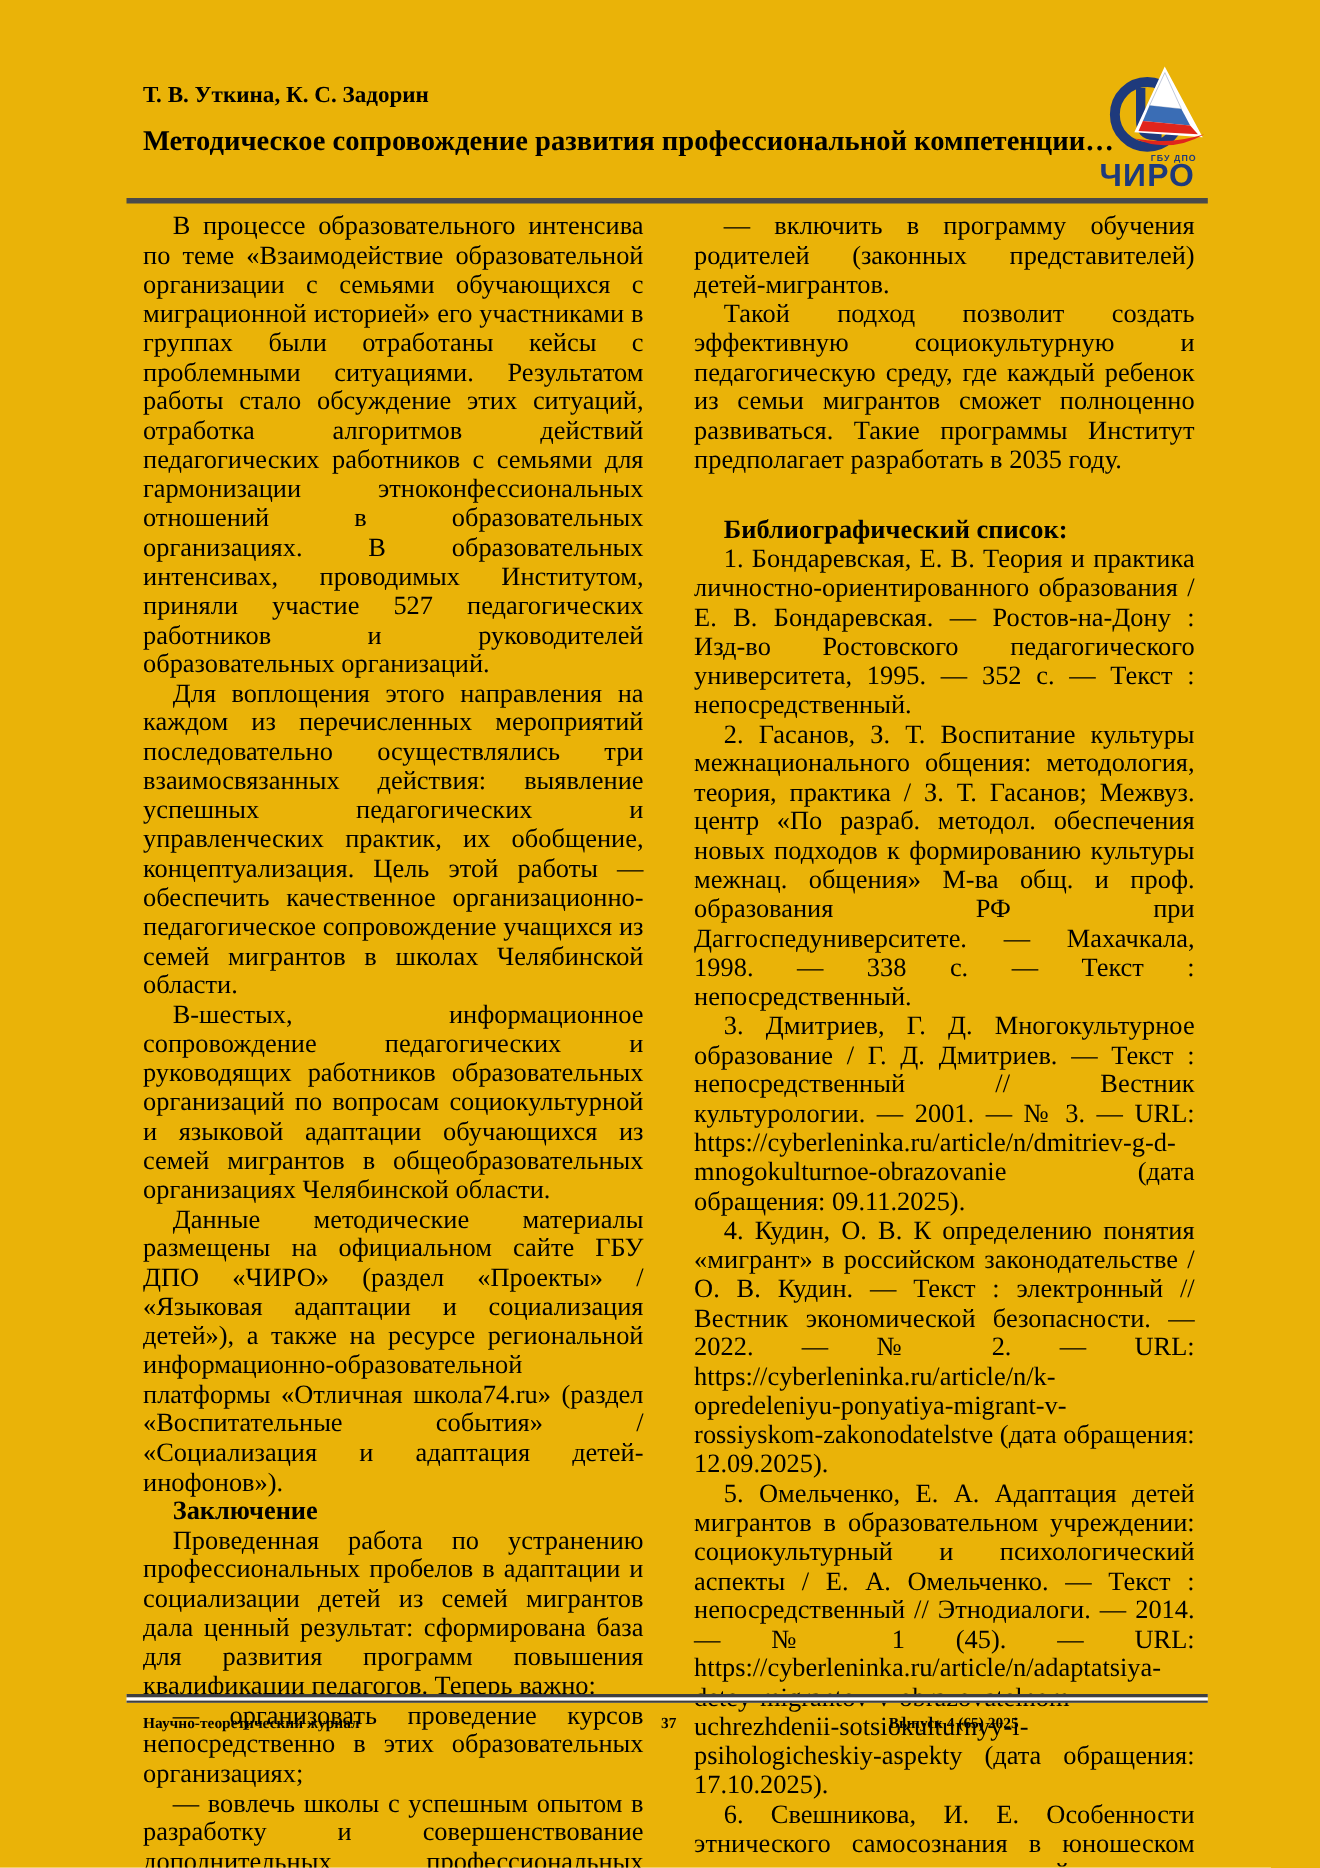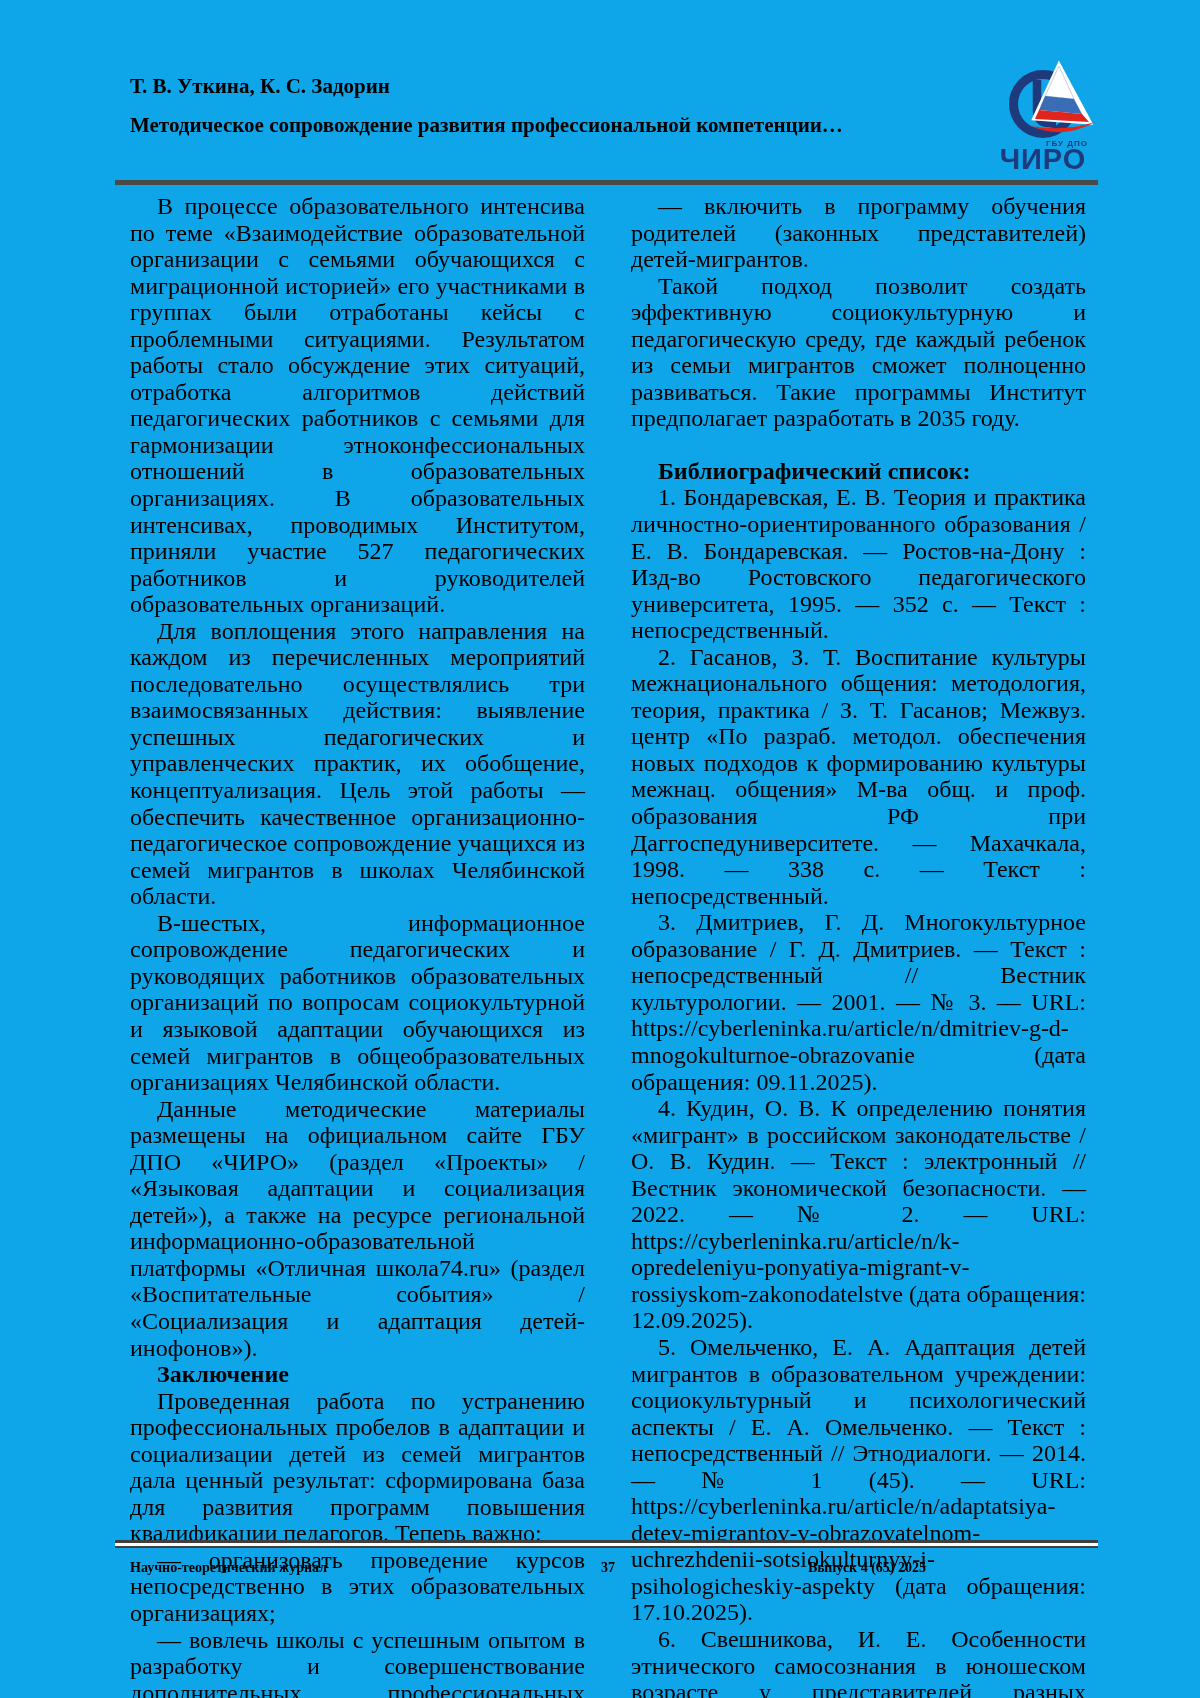--- a/index.html
+++ b/index.html
@@ -1,29 +1,29 @@
 <!DOCTYPE html>
 <html><head>
 <meta charset="utf-8">
 <style>
   html,body{margin:0;padding:0;background:#ffffff;}
-  .page{position:relative;width:1200px;height:1698px;background:#0ea5e9;
+  .page{position:relative;width:1200px;height:1698px;background:#eab308;
         font-family:"Liberation Serif",serif;color:#000;overflow:hidden;}
 
   .authors{position:absolute;left:130px;top:74px;font-size:21px;font-weight:bold;white-space:nowrap;}
-  .running-title{position:absolute;left:130px;top:113px;font-size:21px;font-weight:bold;white-space:nowrap;}
+  .running-title{position:absolute;left:130px;top:113px;font-size:26px;font-weight:bold;white-space:nowrap;}
   .header-rule{position:absolute;left:115px;top:180px;width:983px;height:5px;background:#4a4a4a;}
 
   .logo{position:absolute;left:995px;top:56px;width:110px;height:118px;}
 
   .columns{position:absolute;left:130px;top:193px;width:956px;display:flex;gap:46px;}
   .col{width:455px;font-size:24px;line-height:26.55px;text-align:justify;}
   .para{margin:0;text-indent:27px;overflow-wrap:break-word;}
   .subhead{margin:0;text-indent:27px;font-weight:bold;}
-  .space-before{margin-top:26px;}
+  .space-before{margin-top:37px;}
 
   .footer-rule{position:absolute;left:115px;top:1540px;width:983px;height:3px;
                border-top:3px solid #3f3f3f;border-bottom:2.5px solid #3f3f3f;background:#ffffff;}
   .footer{position:absolute;left:130px;top:1560px;width:956px;display:flex;align-items:baseline;font-size:14px;font-weight:bold;}
   .footer .f-left{flex:1;text-align:left;}
   .footer .f-center{width:80px;text-align:center;}
   .footer .f-right{flex:1;text-align:center;}
 </style>
 </head>
 <body>

